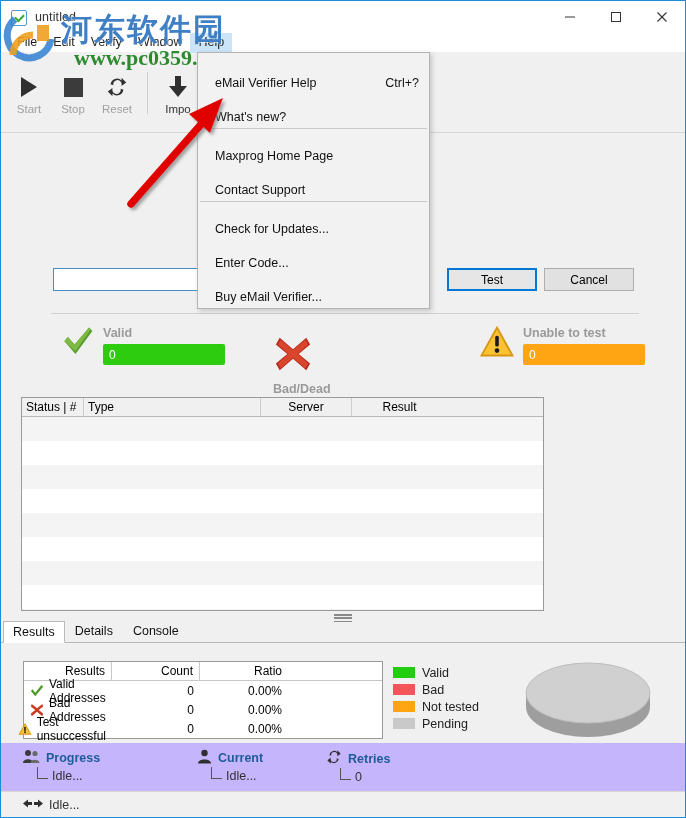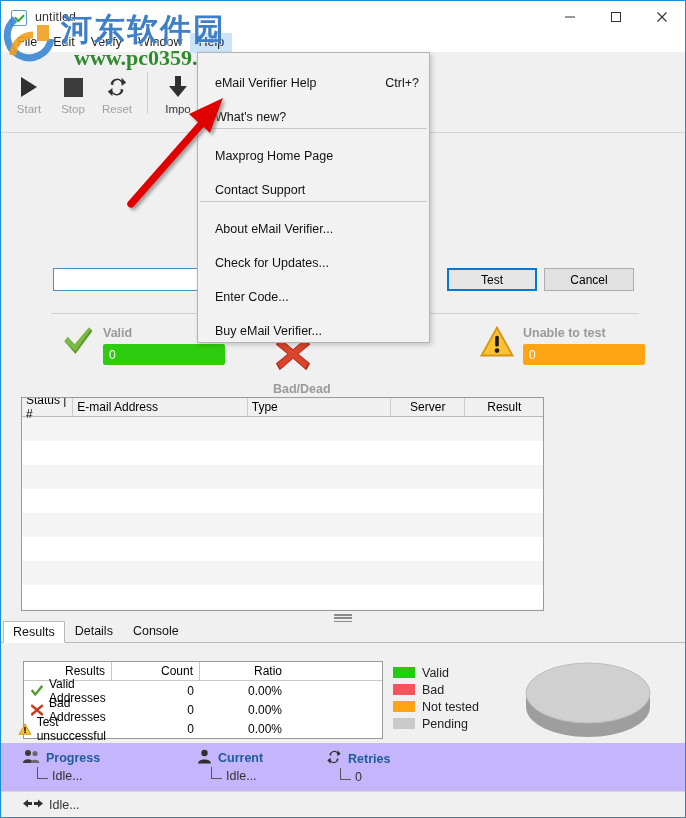--- a/index.html
+++ b/index.html
@@ -312,23 +312,20 @@
     </div>
     <div class="dd-sep"></div>
     <div class="dd-item">
       <span>Maxprog Home Page</span>
     </div>
     <div class="dd-item">
       <span>Contact Support</span>
     </div>
     <div class="dd-sep"></div>
     <div class="dd-item">
-      <span>About eMail Verifier...</span>
-    </div>
-    <div class="dd-item">
       <span>Check for Updates...</span>
     </div>
     <div class="dd-item">
       <span>Enter Code...</span>
     </div>
     <div class="dd-item">
       <span>Buy eMail Verifier...</span>
     </div>
   </div>
 
@@ -393,21 +390,20 @@
       <div class="body">
         <div class="lbl">Unable to test</div>
         <div class="bar orange">0</div>
       </div>
     </div>
   </div>
 
   <div class="tablewrap">
     <div class="thead">
       <div class="th c0">Status | #</div>
-      <div class="th c1">E-mail Address</div>
       <div class="th c2">Type</div>
       <div class="th c3">Server</div>
       <div class="th c4">Result</div>
     </div>
     <div>
       <div class="trow odd"></div>
       <div class="trow even"></div>
       <div class="trow odd"></div>
       <div class="trow even"></div>
       <div class="trow odd"></div>

